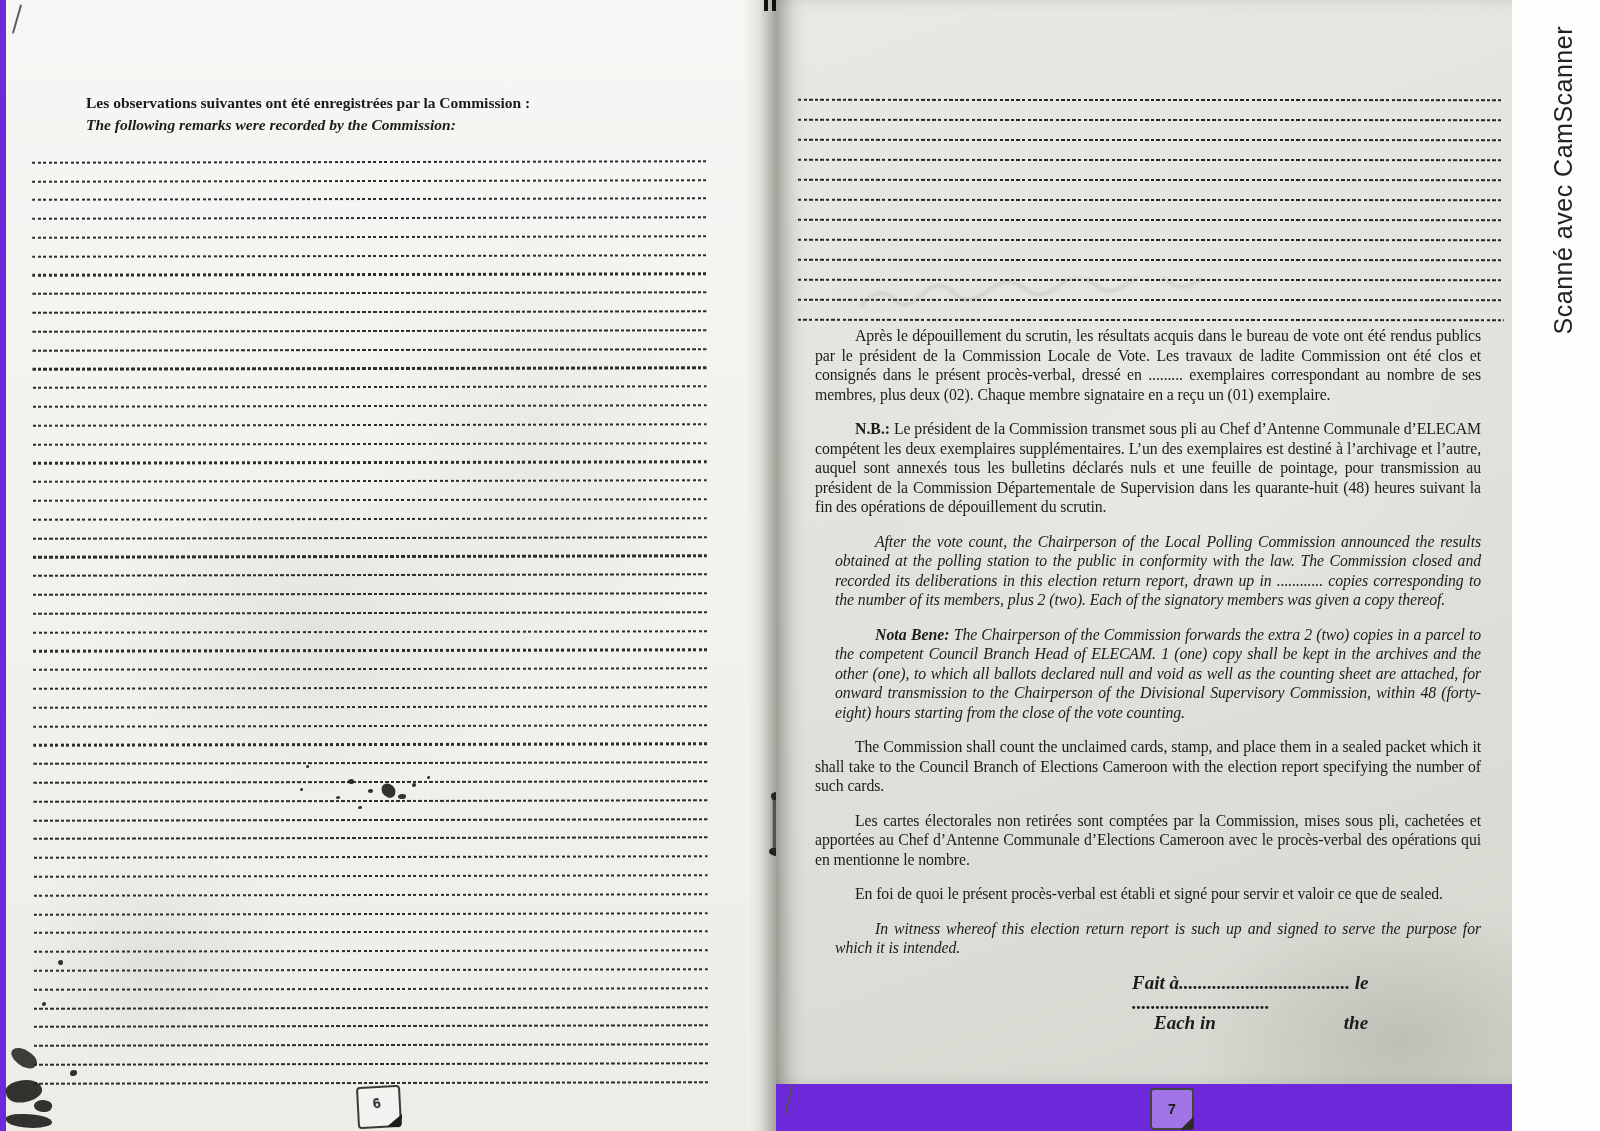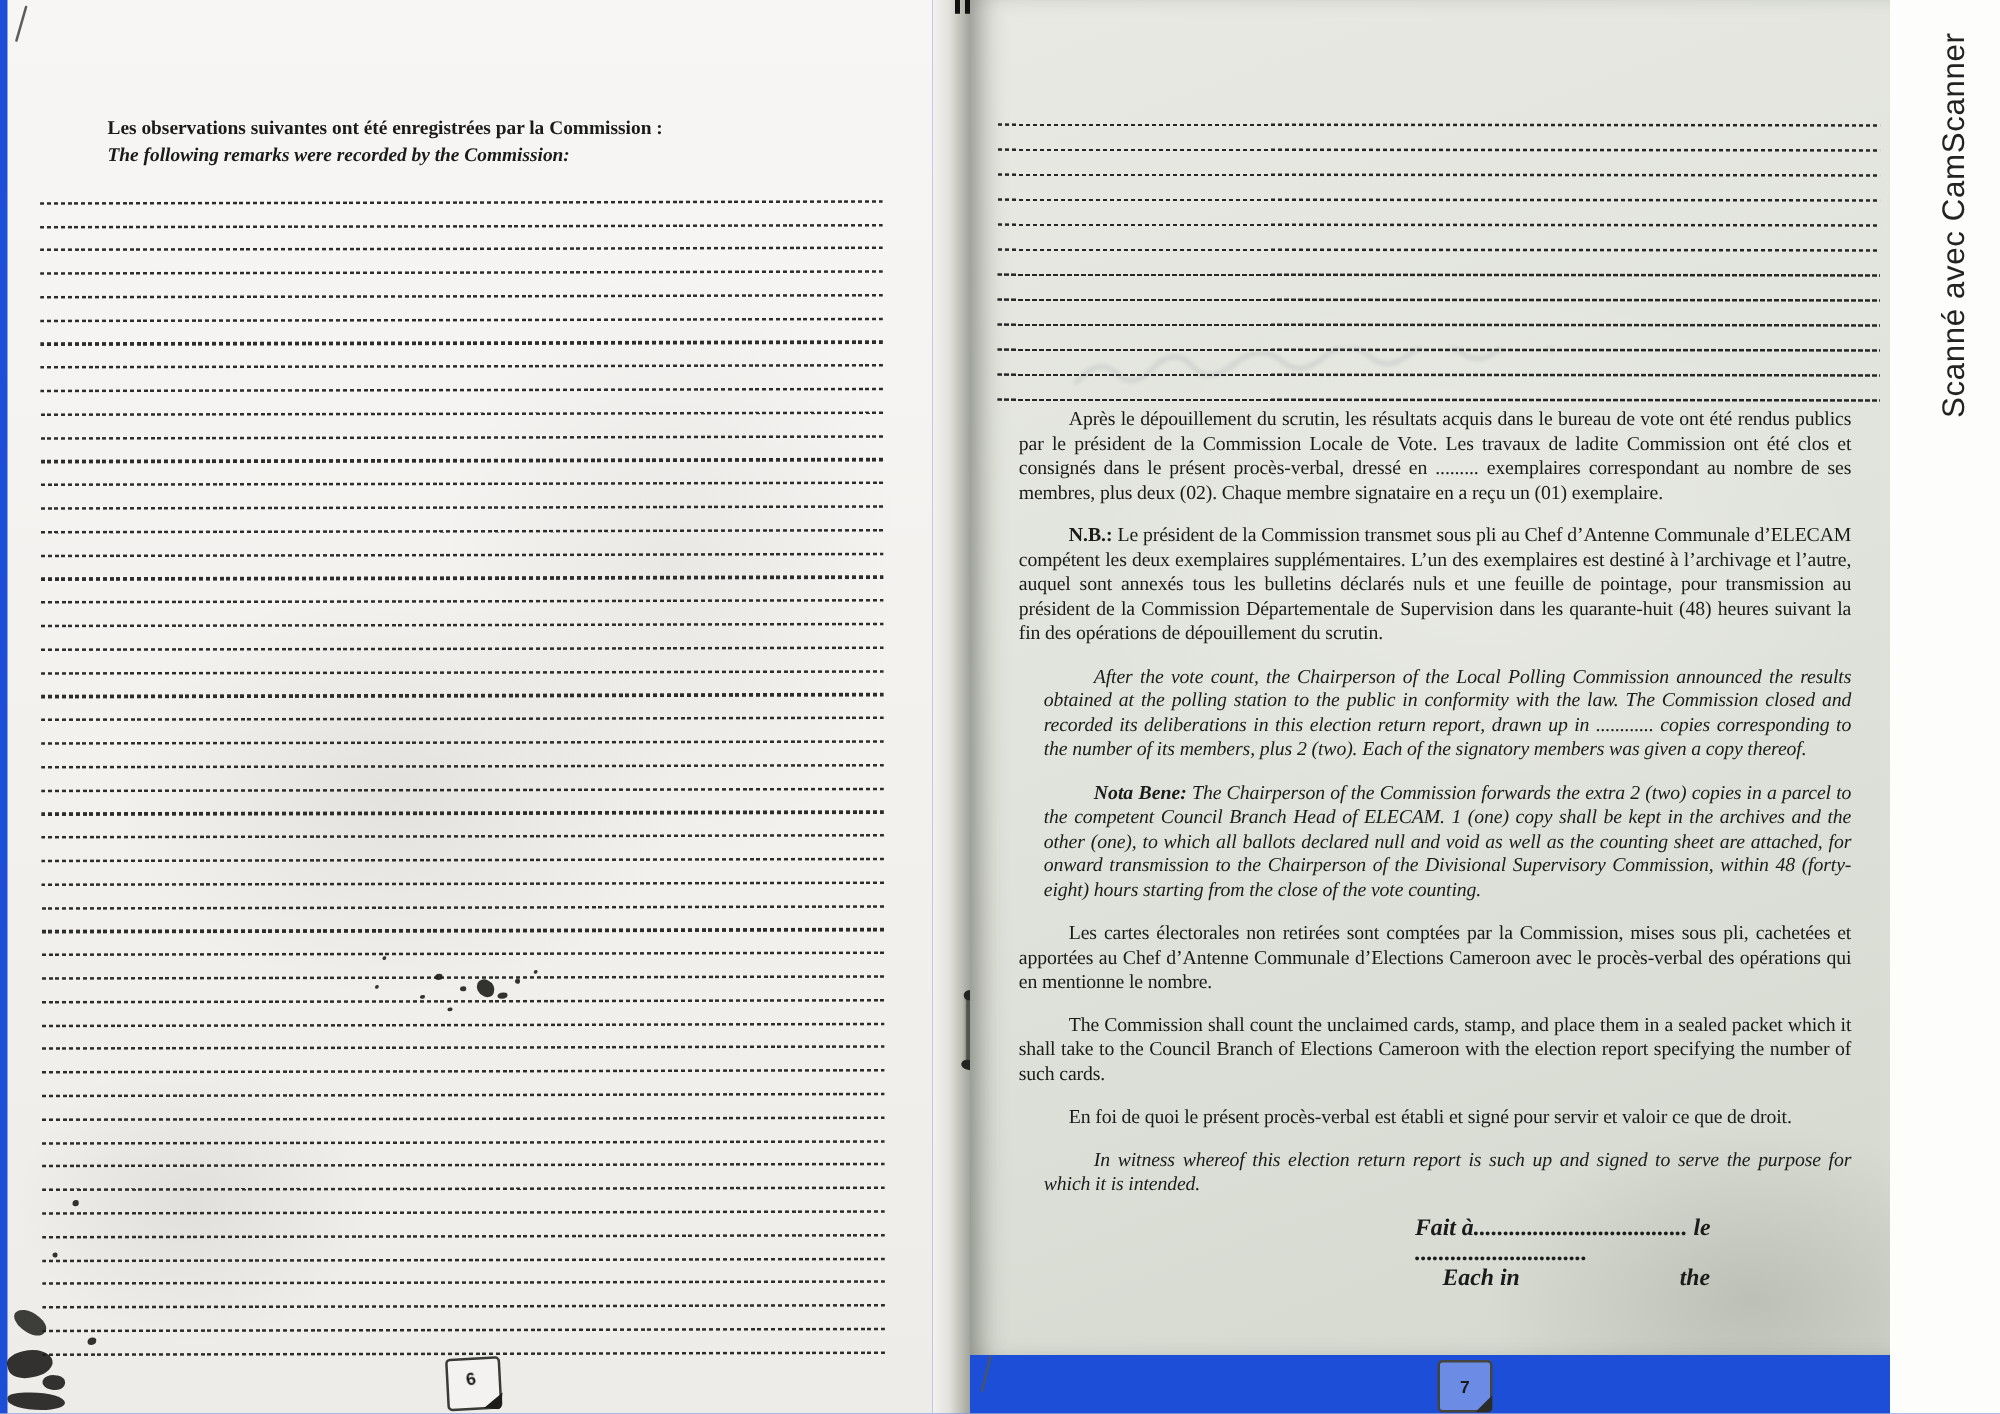--- a/index.html
+++ b/index.html
@@ -1,17 +1,17 @@
 <!DOCTYPE html>
 <html><head>
 <meta charset="utf-8">
 <title>Scanned election return report</title>
 <style>
   html,body{margin:0;padding:0;background:#f2f1ee;}
-  .scan{position:relative;width:1600px;height:1131px;background:#1d4ed8;overflow:hidden;
+  .scan{position:relative;width:1600px;height:1131px;background:#6d28d9;overflow:hidden;
         font-family:"Liberation Serif", serif;color:#1b1b19;}
 
   
   .page-left{position:absolute;left:6px;top:0;width:740px;height:1131px;
     background:
       radial-gradient(ellipse 320px 240px at 42% 56%, rgba(150,148,140,.16), transparent 70%),
       radial-gradient(ellipse 260px 340px at 72% 40%, rgba(160,158,150,.12), transparent 70%),
       radial-gradient(ellipse 200px 160px at 20% 85%, rgba(140,138,130,.14), transparent 70%),
       linear-gradient(180deg,#f7f6f4 0%,#f2f1ee 55%,#edece8 100%);}
   .remarks{margin:92px 0 0 80px;font-size:15.5px;line-height:22px;}
@@ -213,23 +213,23 @@
 
     <svg class="ghost" width="420" height="40" viewBox="0 0 420 40">
       <path d="M5 28 q18 -22 34 -6 q12 12 30 -8 q16 -14 30 2 q12 14 34 -4 q20 -16 38 0 q14 12 34 -6 q18 -14 36 2 q14 12 32 -4 q20 -14 40 0 q16 12 34 -6 q18 -14 38 4" fill="none" stroke="#8e94a0" stroke-width="3" stroke-linecap="round"></path>
     </svg>
 
     <div class="textblock" id="paragraphs">
         <p class="para roman">Après le dépouillement du scrutin, les résultats acquis dans le bureau de vote ont été rendus publics par le président de la Commission Locale de Vote. Les travaux de ladite Commission ont été clos et consignés dans le présent procès-verbal, dressé en ......... exemplaires correspondant au nombre de ses membres, plus deux (02). Chaque membre signataire en a reçu un (01) exemplaire.</p>
         <p class="para roman"><b>N.B.:</b> Le président de la Commission transmet sous pli au Chef d’Antenne Communale d’ELECAM compétent les deux exemplaires supplémentaires. L’un des exemplaires est destiné à l’archivage et l’autre, auquel sont annexés tous les bulletins déclarés nuls et une feuille de pointage, pour transmission au président de la Commission Départementale de Supervision dans les quarante-huit (48) heures suivant la fin des opérations de dépouillement du scrutin.</p>
         <p class="para italic">After the vote count, the Chairperson of the Local Polling Commission announced the results obtained at the polling station to the public in conformity with the law. The Commission closed and recorded its deliberations in this election return report, drawn up in ............ copies corresponding to the number of its members, plus 2 (two). Each of the signatory members was given a copy thereof.</p>
         <p class="para italic"><b>Nota Bene:</b> The Chairperson of the Commission forwards the extra 2 (two) copies in a parcel to the competent Council Branch Head of ELECAM. 1 (one) copy shall be kept in the archives and the other (one), to which all ballots declared null and void as well as the counting sheet are attached, for onward transmission to the Chairperson of the Divisional Supervisory Commission, within 48 (forty-eight) hours starting from the close of the vote counting.</p>
+        <p class="para roman">The Commission shall count the unclaimed cards, stamp, and place them in a sealed packet which it shall take to the Council Branch of Elections Cameroon with the election report specifying the number of such cards.</p>
         <p class="para roman">Les cartes électorales non retirées sont comptées par la Commission, mises sous pli, cachetées et apportées au Chef d’Antenne Communale d’Elections Cameroon avec le procès-verbal des opérations qui en mentionne le nombre.</p>
-        <p class="para roman">The Commission shall count the unclaimed cards, stamp, and place them in a sealed packet which it shall take to the Council Branch of Elections Cameroon with the election report specifying the number of such cards.</p>
-        <p class="para roman">En foi de quoi le présent procès-verbal est établi et signé pour servir et valoir ce que de droit.</p>
+        <p class="para roman">En foi de quoi le présent procès-verbal est établi et signé pour servir et valoir ce que de sealed.</p>
         <p class="para italic">In witness whereof this election return report is such up and signed to serve the purpose for which it is intended.</p>
       </div>
 
     <div class="fait-block">
       <div class="fait-l1">
         <span>Fait à</span><span class="dots">....................................</span>
         <span>le</span>
         <span class="dots">.............................</span>
       </div>
       <div class="fait-l2">

